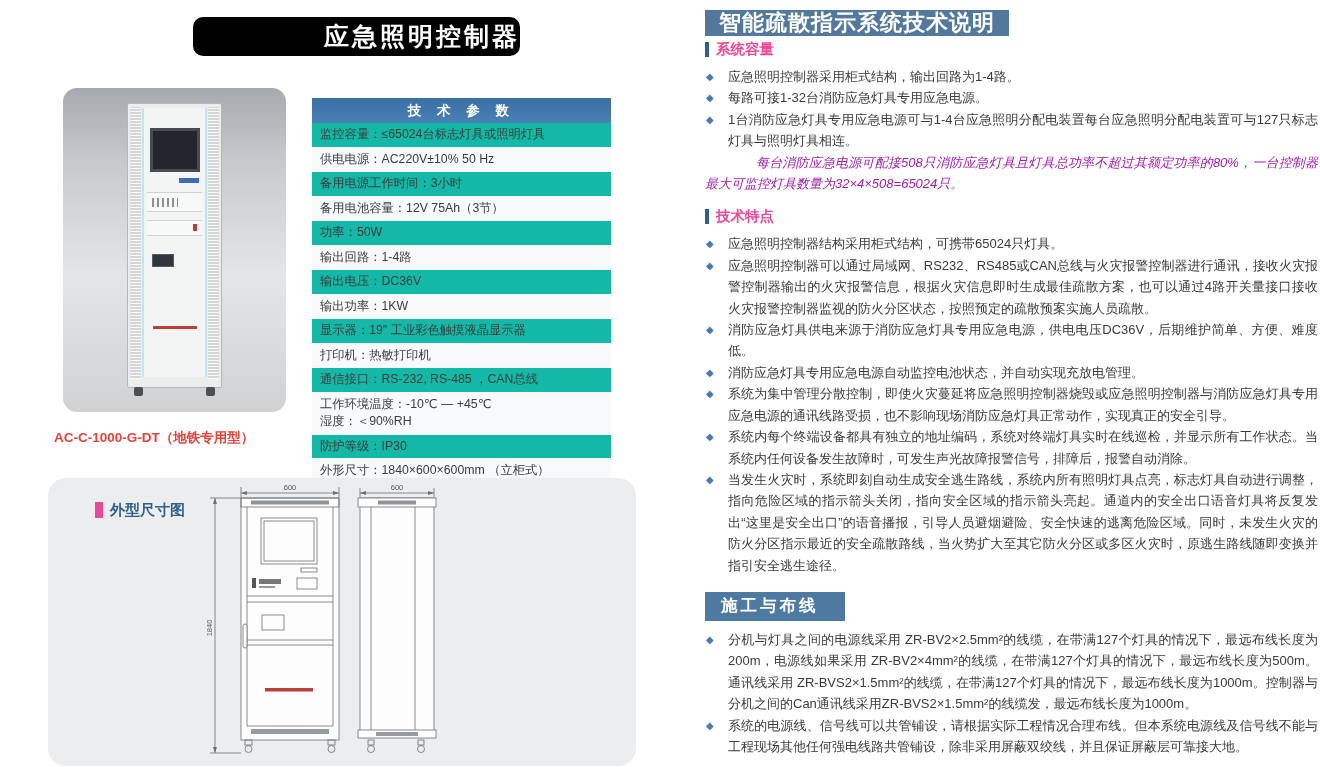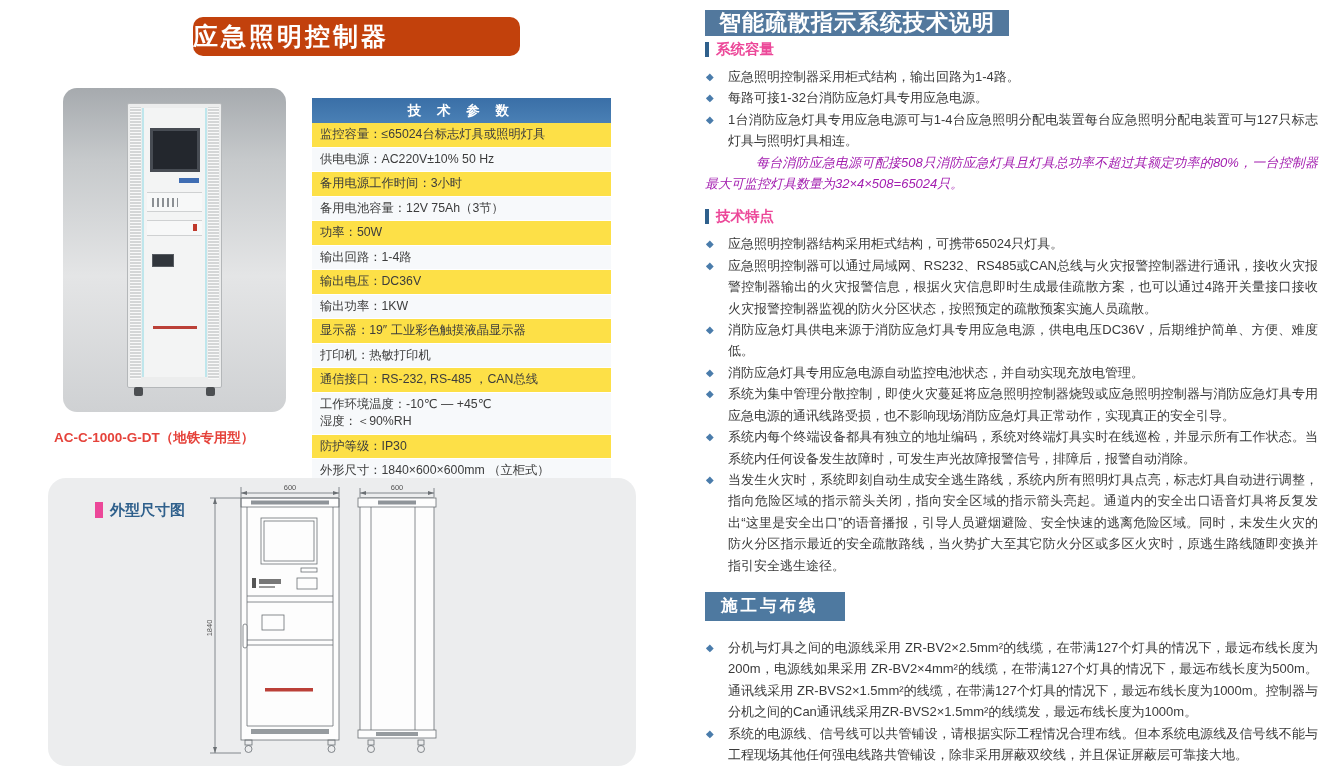--- a/index.html
+++ b/index.html
@@ -2,22 +2,22 @@
 <html><head>
 <meta charset="utf-8">
 <style>
   * { margin:0; padding:0; box-sizing:border-box; }
   html,body { background:#fff; }
   body { font-family:"Liberation Sans","DejaVu Sans",sans-serif; }
   .page { position:relative; width:1320px; height:767px; background:#fff; overflow:hidden; }
 
   
   .product-title { position:absolute; left:193px; top:17px; width:327px; height:39px;
-    background:#c2410c; border-radius:10px; color:#fff; font-size:25px; font-weight:bold;
-    letter-spacing:3px; text-align:left; line-height:39px; }
+    background:#000000; border-radius:10px; color:#fff; font-size:25px; font-weight:bold;
+    letter-spacing:3px; text-align:right; line-height:39px; }
 
   .photo-card { position:absolute; left:63px; top:88px; width:223px; height:324px; border-radius:14px;
     background:linear-gradient(180deg,#a6aaae 0%,#c6c9cb 22%,#e4e5e6 58%,#cfd1d3 100%); overflow:hidden; }
   .cab { position:absolute; left:64px; top:15px; width:95px; height:285px; background:#eceded;
     border:1px solid #b4b7b9; border-radius:2px; }
   .cab-rail { position:absolute; top:3px; bottom:8px; width:11px; background:#dfe1e2;
     background-image:repeating-linear-gradient(0deg,rgba(255,255,255,.8) 0 1px,rgba(0,0,0,0.05) 1px 3px); }
   .cab-rail.l { left:2px; } .cab-rail.r { right:2px; }
   .cab-glass { position:absolute; left:14px; right:14px; top:4px; bottom:10px; background:#f3f4f4;
     border-left:2px solid #bfe6ec; border-right:2px solid #bfe6ec; }
@@ -36,21 +36,21 @@
   .cab-caster.c1 { left:6px; } .cab-caster.c2 { right:6px; }
 
   .model-label { position:absolute; left:54px; top:429px; width:300px; text-align:left;
     color:#e5423a; font-weight:bold; font-size:13.5px; }
 
   
   .spec-table { position:absolute; left:312px; top:98px; width:299px; }
   .spec-header { height:25px; line-height:25px; text-align:center; color:#fff; font-size:13.5px;
     font-weight:bold; letter-spacing:6px; background:linear-gradient(180deg,#3a6fa7,#4a80b5); }
   .spec-row { padding:3px 6px 3px 8px; border-bottom:1.5px solid #fff; color:#3c3c3c; font-size:12.3px; }
-  .spec-row.odd { background:#fde047; }
+  .spec-row.odd { background:#14b8a6; }
   .spec-row.even { background:#f7f9fb; }
   .spec-line { line-height:15.5px; padding:1px 0; white-space:nowrap; }
 
   
   .dim-panel { position:absolute; left:48px; top:478px; width:588px; height:288px;
     background:#ecedee; border-radius:18px; }
   .dim-header { position:absolute; left:47px; top:24px; font-size:15px; font-weight:bold; color:#2f608c;
     border-left:8px solid #ec4899; padding-left:7px; line-height:16px; }
   .dim-svg { position:absolute; top:4px; }
   .dim-svg.front { left:157px; }
@@ -58,21 +58,21 @@
   .dim-svg text { font-family:"Liberation Sans","DejaVu Sans",sans-serif; }
 
   
   .right-col { position:absolute; left:705px; top:10px; width:613px; }
   .main-banner { width:304px; height:26px; line-height:26px; text-align:center; background:#52789d;
     color:#fff; font-size:22px; font-weight:bold; letter-spacing:1px; margin-bottom:6px; }
   .bar-heading { font-size:14.5px; font-weight:bold; color:#ec4899; border-left:4px solid #2f608c;
     padding-left:7px; line-height:15px; margin:15px 0 9px; }
   .section:first-child .bar-heading { margin-top:6px; }
   .banner-heading { display:inline-block; background:#4e79a0; color:#fff; font-size:16.5px;
-    font-weight:bold; letter-spacing:3px; padding:3px 26px 4px 16px; margin:16px 0 16px; }
+    font-weight:bold; letter-spacing:3px; padding:3px 26px 4px 16px; margin:16px 0 8px; }
   .bullet { position:relative; padding-left:23px; font-size:13px; color:#3a3a3a;
     line-height:21.4px; text-align:justify; }
   .diamond { position:absolute; left:1px; top:0; color:#4a7cab; font-size:10px; line-height:21.4px; }
   .para { font-size:13px; color:#a21caf; line-height:21.4px; text-align:justify; text-indent:51px;font-style:italic; }
 </style>
 </head>
 <body>
 
 <div class="page">
 

